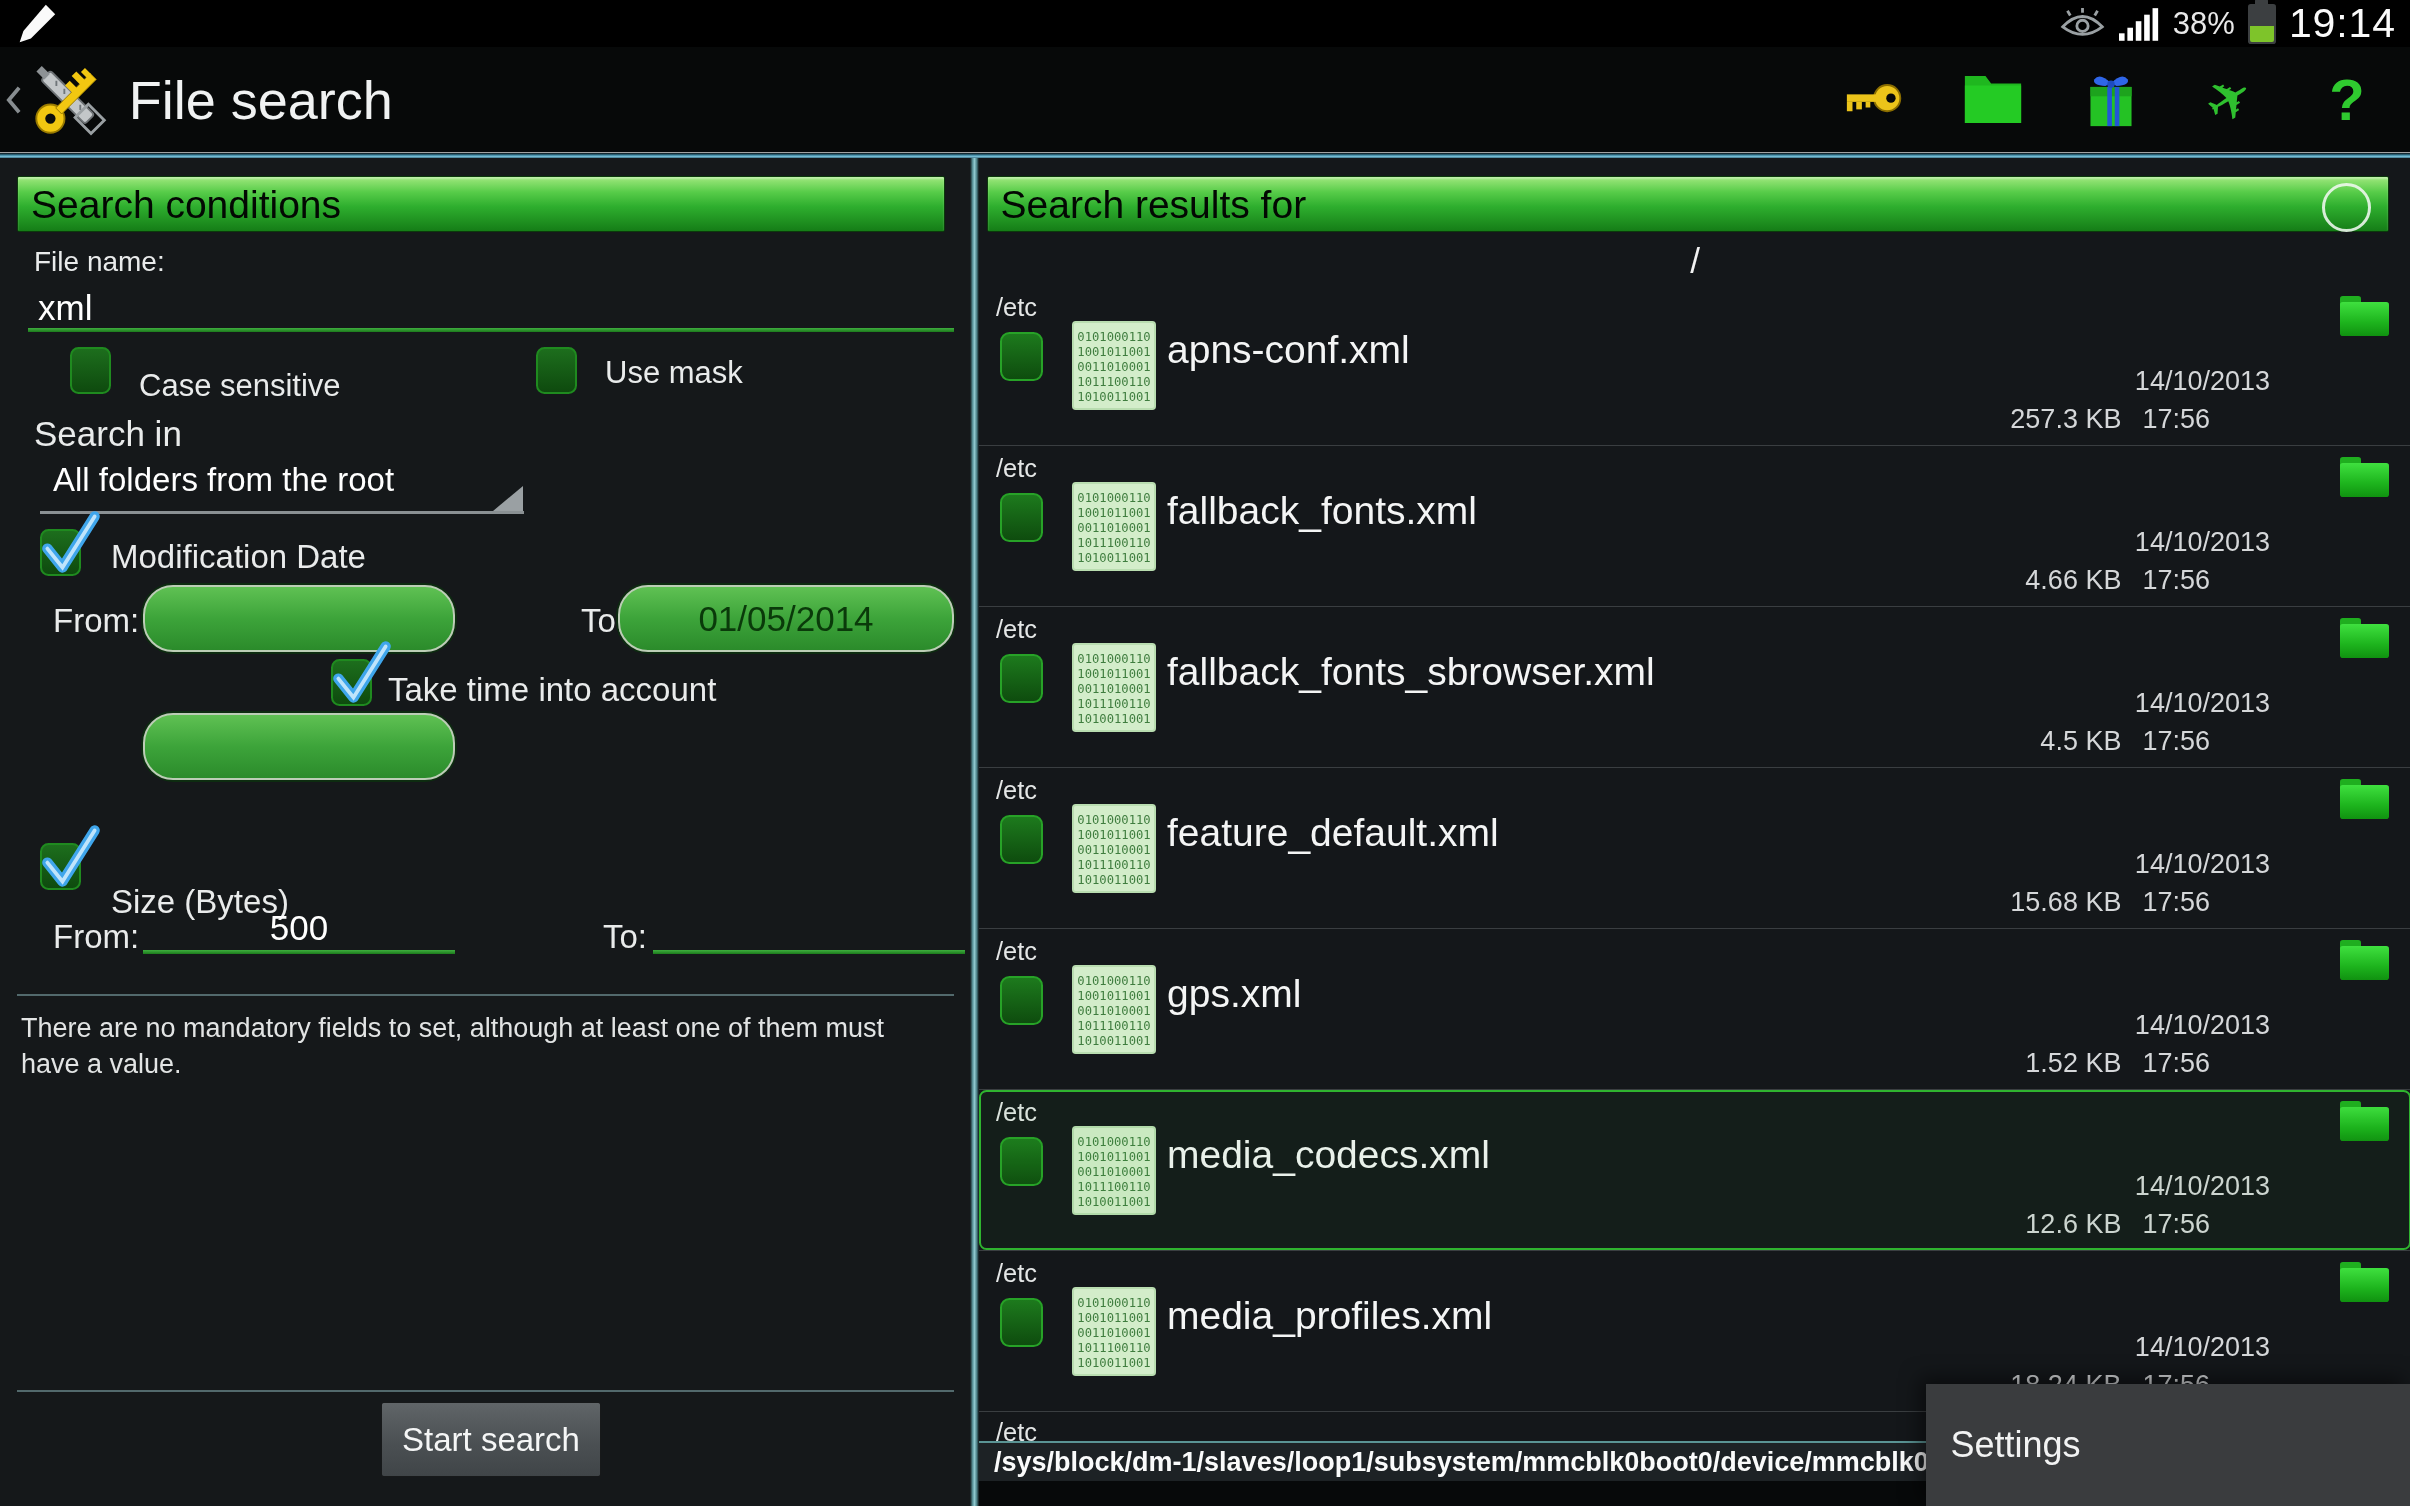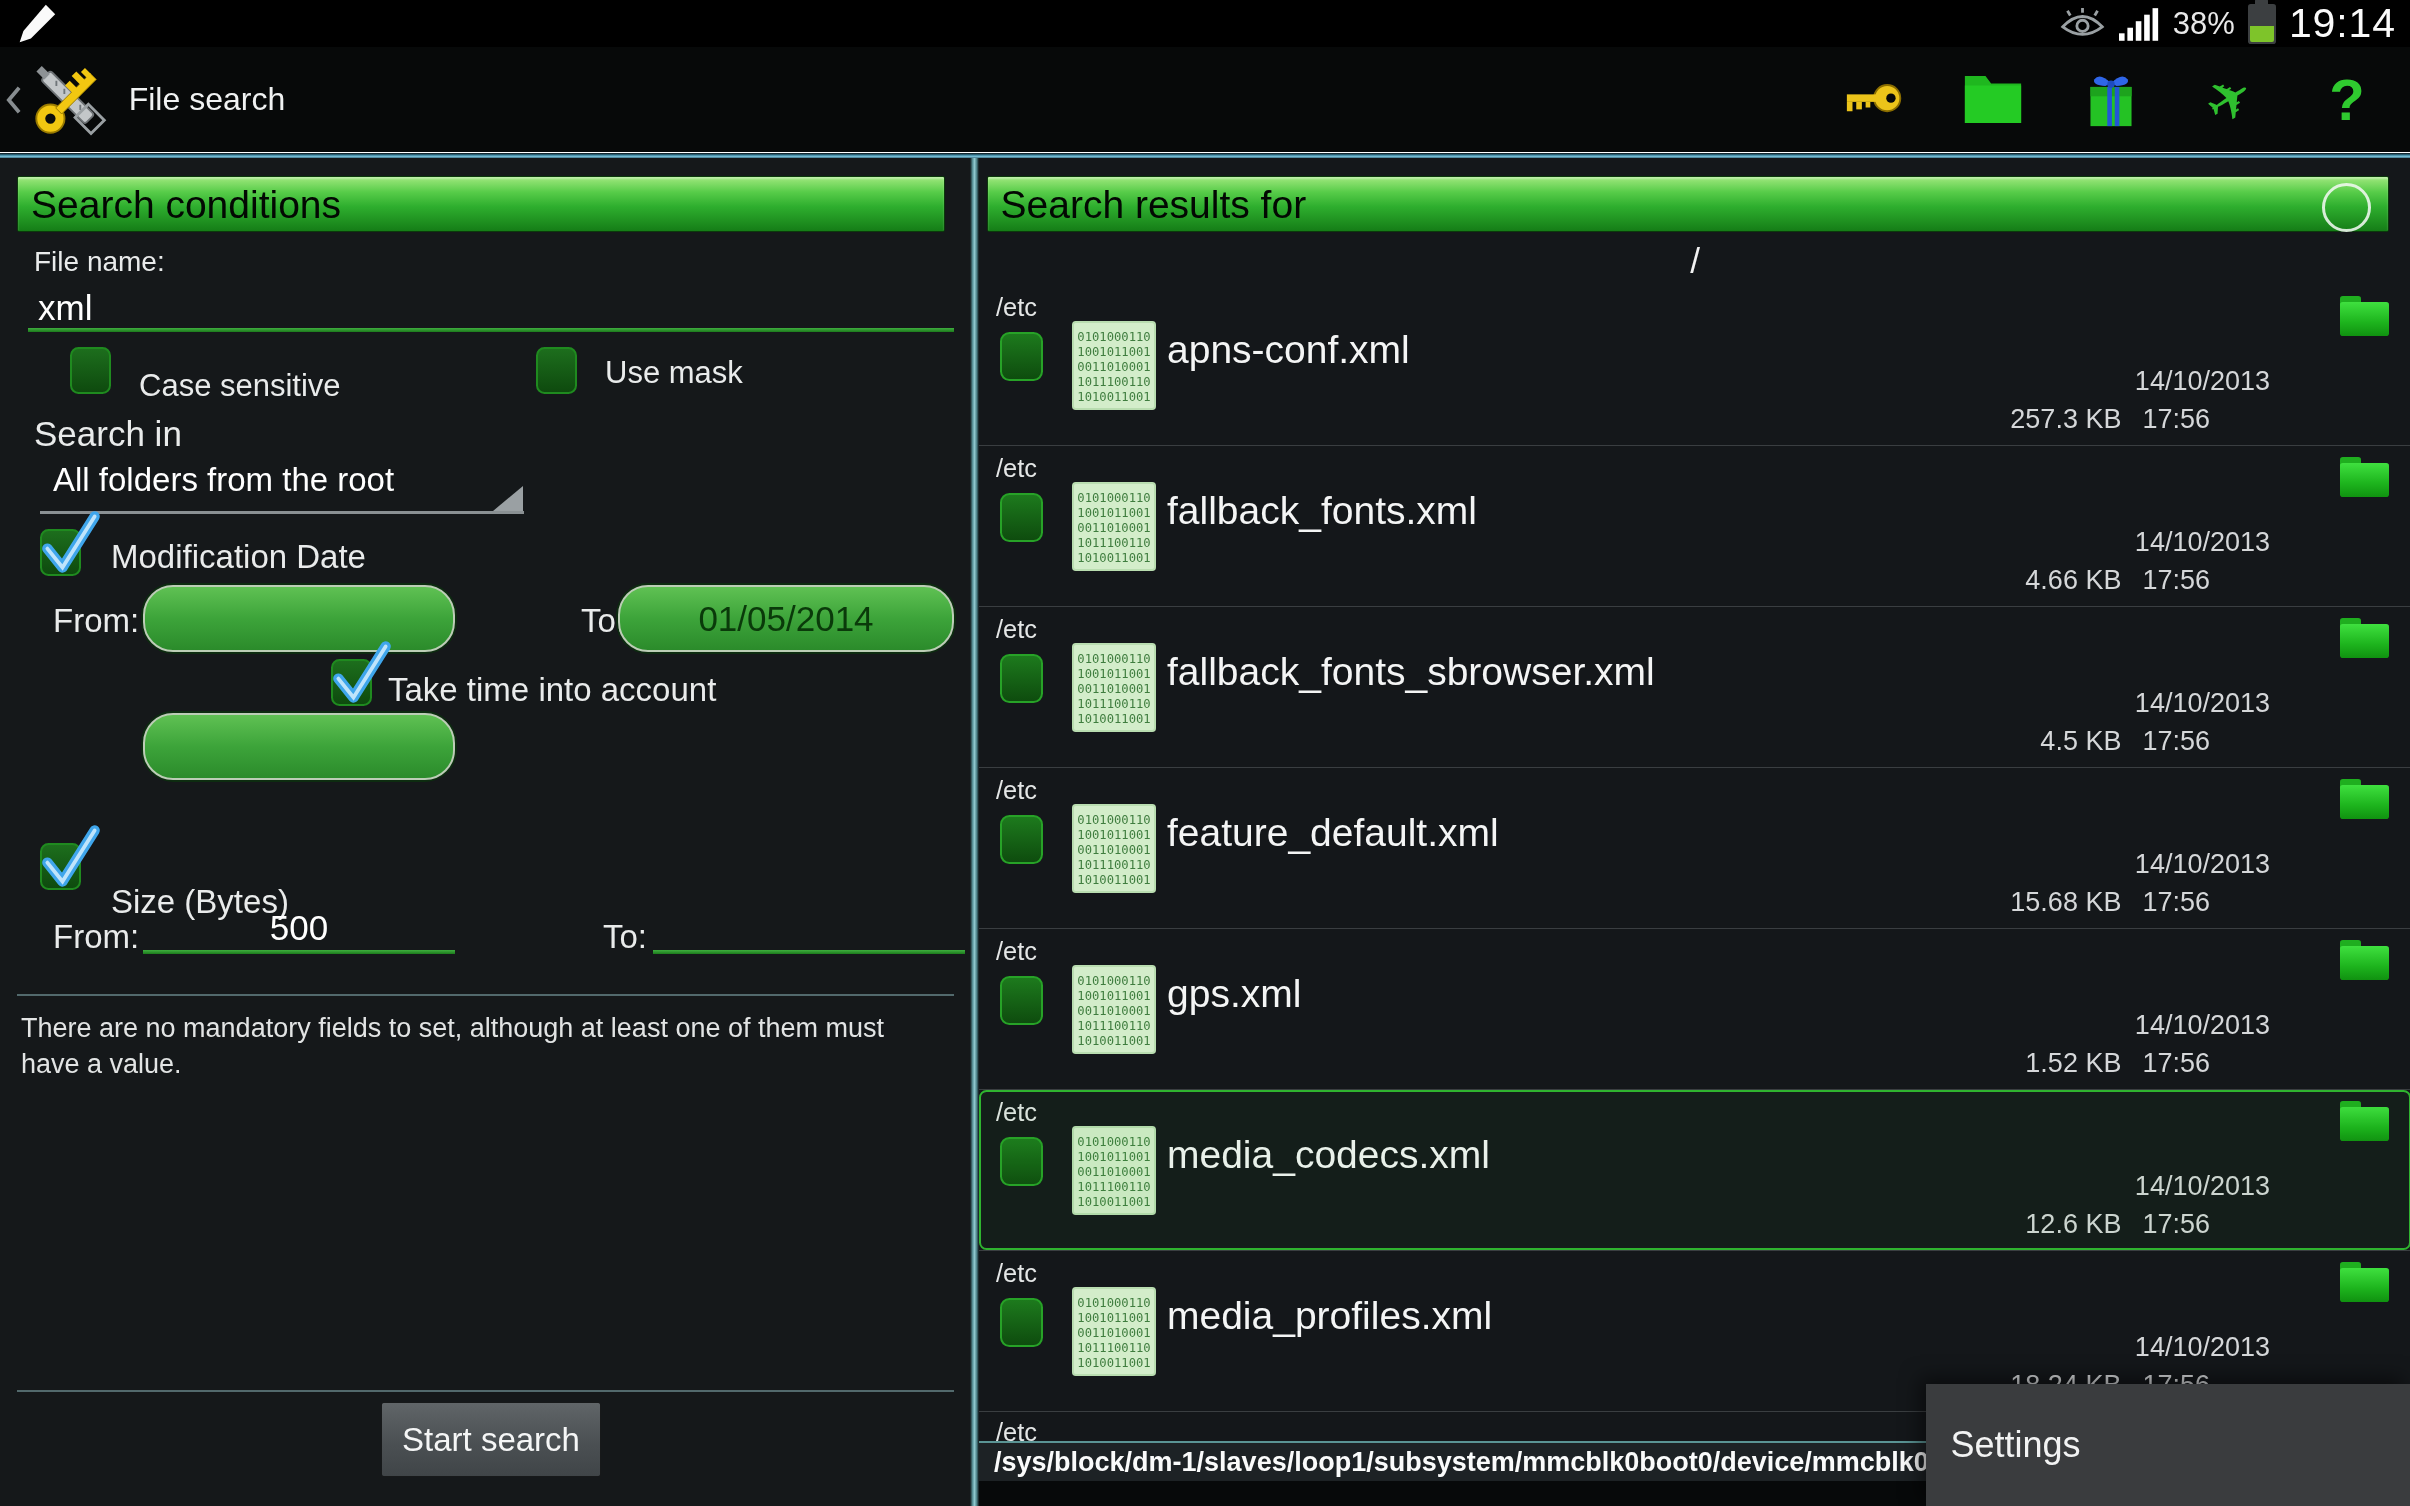--- a/index.html
+++ b/index.html
@@ -1,30 +1,30 @@
 <!DOCTYPE html>
 <html style="font-size:15px"><head>
 <meta charset="utf-8">
 <style>
   html,body{margin:0;padding:0;background:#000;}
   .screen{position:relative;width:2411px;height:1507px;overflow:hidden;
-          font-family:"Liberation Sans",sans-serif;background:#ffffff;color:#e8eaea;}
+          font-family:"Liberation Sans",sans-serif;background:#a3a3a3;color:#e8eaea;}
   
   .status-bar{position:absolute;left:0;top:0;width:100%;height:47px;background:#000;
               display:flex;align-items:center;}
   .sb-right{margin-left:auto;display:flex;align-items:center;gap:13px;padding-right:15px;}
   .sb-time{font-size:41px;color:#fafafa;letter-spacing:0.9px;}
   .sb-pct{font-size:31px;color:#e8e8e8;}
   .battery{position:relative;width:28px;height:40px;background:#3c3f41;border-radius:2.8px;}
   .battery:before{content:"";position:absolute;top:-4.7px;left:7.5px;width:13px;height:4.7px;background:#3c3f41;border-radius:1.9px 1.9px 0 0;}
   .battery .fill{position:absolute;bottom:1.9px;left:1.9px;right:1.9px;height:38%;background:#7ec42a;border-radius:0 0 1.9px 1.9px;}
   
   .action-bar{position:absolute;left:0;top:47px;width:100%;height:105px;background:#070909;
               display:flex;align-items:center;}
-  .ab-title{font-size:32px;color:#f0f2f2;margin-left:13px;}
+  .ab-title{font-size:54px;color:#f0f2f2;margin-left:13px;}
   .ab-icons{margin-left:auto;display:flex;align-items:center;gap:58px;padding-right:34px;}
   .ab-icons .ic{width:60px;height:60px;display:flex;align-items:center;justify-content:center;}
   .qmark{font-size:58px;font-weight:bold;color:#2fca2f;line-height:1;}
   .plane{font-size:56px;color:#2fc02f;transform:rotate(-32deg);line-height:1;}
   .blue-divider{position:absolute;left:0;top:153px;width:100%;height:5.6px;
       background:linear-gradient(180deg,#0a1214 0%,#357c96 35%,#7cc3da 55%,#1d4a5c 100%);}
   
   .left-panel{position:absolute;left:0;top:158px;width:970px;bottom:0;background:#15181a;}
   .v-divider{position:absolute;left:970px;top:158px;width:9.4px;bottom:0;
       background:linear-gradient(90deg,#0d1416 0%,#5d979e 30%,#8ec7cd 50%,#4d8289 75%,#0d1416 100%);}

